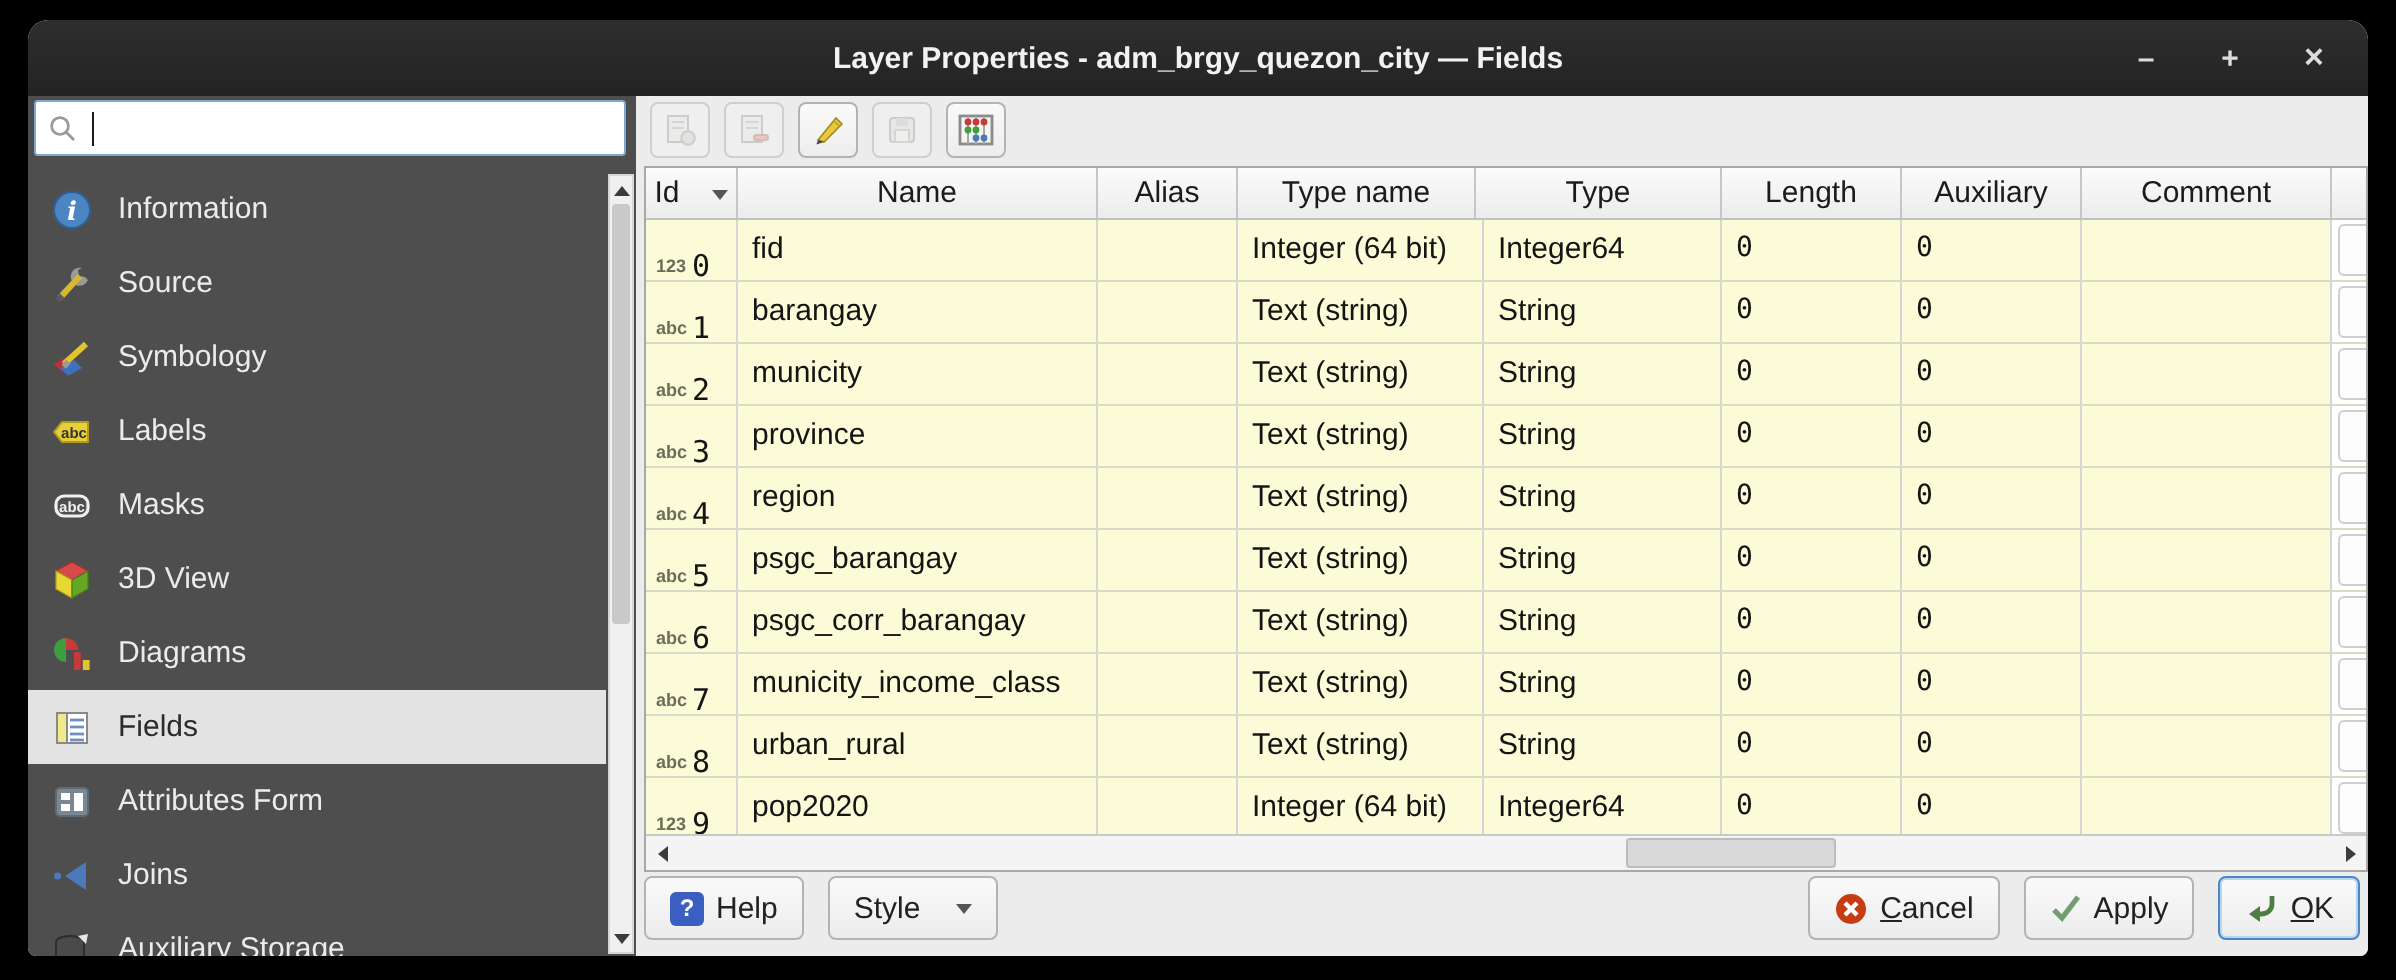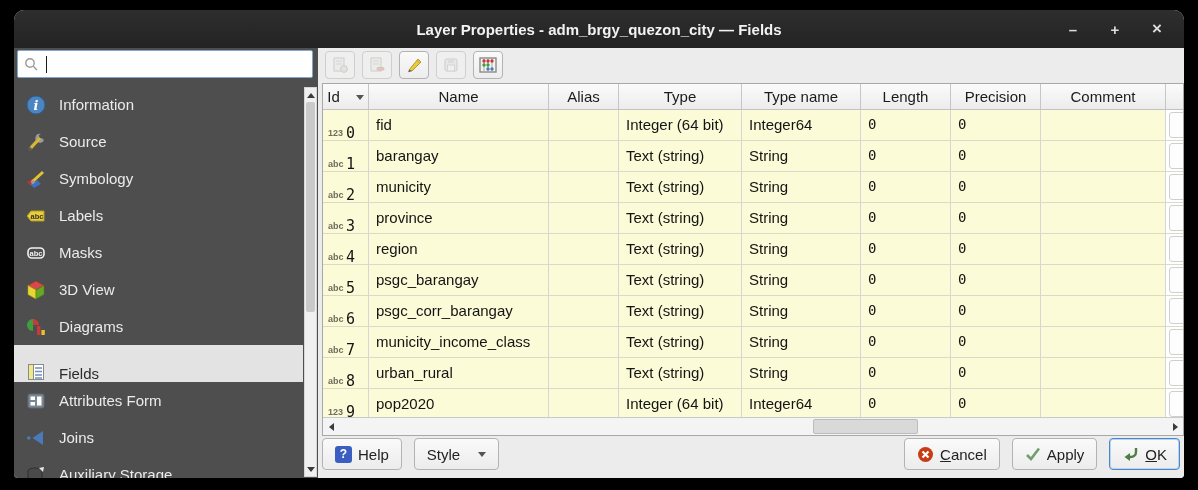--- a/index.html
+++ b/index.html
@@ -20,21 +20,21 @@
   .sidebar{width:304px;flex:none;background:#4e4e4e;position:relative;overflow:hidden;}
   .search{position:absolute;left:3px;top:2px;width:296px;height:28px;background:#fff;
           border:1px solid #7fa8cf;border-radius:2px;display:flex;align-items:center;box-sizing:border-box;padding:0 6px;}
   .search svg{flex:none;}
   .caret{width:1px;height:17px;background:#1a1a1a;margin-left:7px;}
   .search input{border:none;outline:none;flex:1;height:20px;font-size:14px;background:transparent;
                 font-family:"Liberation Sans",sans-serif;}
   .navlist{position:absolute;left:0;top:38px;width:289px;}
   .nav-item{height:37px;display:flex;align-items:center;padding-left:11px;gap:13px;
             color:#ebebeb;font-size:15px;cursor:default;}
-  .nav-item.selected{background:#e3e3e3;color:#2b2b2b;align-items:flex-end;}
+  .nav-item.selected{background:#e3e3e3;color:#2b2b2b;}
   .nav-ico{width:21px;height:21px;flex:none;display:flex;align-items:center;justify-content:center;}
   .sb-scroll{position:absolute;right:1px;top:39px;bottom:1px;width:13px;background:#f0f0f0;
              border:1px solid #d6d6d6;box-sizing:border-box;}
   .sb-up,.sb-down{position:absolute;left:0;width:100%;height:12px;display:flex;align-items:center;justify-content:center;}
   .sb-up{top:1px;} .sb-down{bottom:1px;}
   .tri-up{width:0;height:0;border-left:4px solid transparent;border-right:4px solid transparent;border-bottom:5px solid #3c3c3c;}
   .tri-down{width:0;height:0;border-left:4px solid transparent;border-right:4px solid transparent;border-top:5px solid #3c3c3c;}
   .sb-thumb{position:absolute;left:1px;right:1px;top:14px;height:210px;background:#c9c9c9;border-radius:2px;}
   
   .content{flex:1;position:relative;background:#ececec;min-width:0;}
@@ -284,24 +284,24 @@
         </div>
 
         <div class="tframe">
           <div class="thead">
             <div class="th c0">
                 <span>Id</span>
                 <span class="sort"></span>
               </div>
             <div class="th c1">Name</div>
             <div class="th c2">Alias</div>
+            <div class="th c4">Type name</div>
             <div class="th c3">Type</div>
-            <div class="th c4">Type name</div>
             <div class="th c5">Length</div>
-            <div class="th c6">Precision</div>
+            <div class="th c6">Auxiliary</div>
             <div class="th c7">Comment</div>
             <div class="th c8">C</div>
           </div>
           <div id="tbody">
   <div class="tr">
     <div class="td c0">
       <span class="ticon">123</span>
       <span class="idnum">0</span>
     </div>
     <div class="td c1">fid</div>

